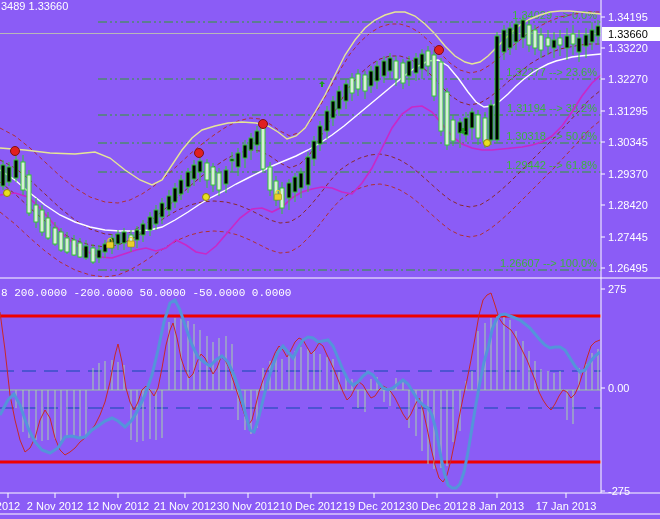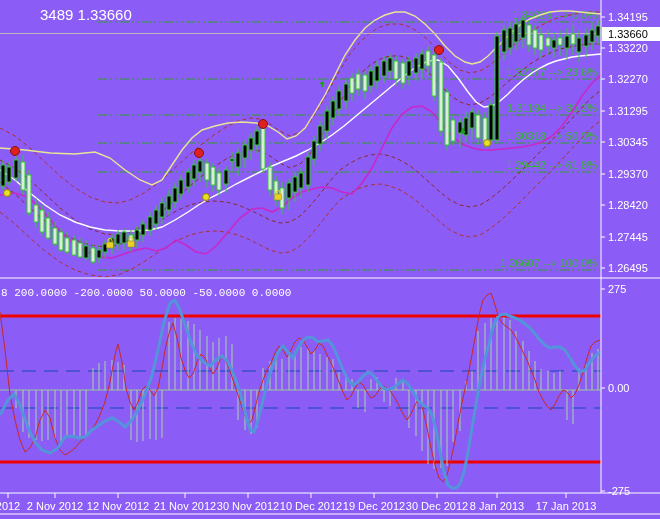--- a/index.html
+++ b/index.html
@@ -1,18 +1,18 @@
 <!DOCTYPE html>
 <html><head>
 <meta charset="utf-8">
 <style>
   html,body{margin:0;padding:0;background:#000;}
   .screen{position:relative;width:660px;height:519px;background:#8b5cf6;overflow:hidden;
           font-family:"Liberation Sans",sans-serif;text-align:center;}
-  .ohlc-text{position:absolute;left:1px;top:6px;color:#fff;font-size:15px;white-space:pre;padding-left:39px;}
+  .ohlc-text{position:absolute;left:1px;top:0;color:#fff;font-size:11px;white-space:pre;}
   .ind-text{position:absolute;left:1px;top:287px;color:#fff;font-size:11px;white-space:pre;font-family:Liberation Mono, monospace;}
   svg{position:absolute;left:0;top:0;}
   text{font-family:"Liberation Sans",sans-serif;}
 </style>
 </head>
 <body>
 
 <div class="screen">
   <svg id="chart-svg" width="660" height="519">
       <line x1="98" y1="22" x2="601" y2="22" stroke="#2F9E2F" stroke-width="1" stroke-dasharray="9 3 2 3 2 3"></line>

